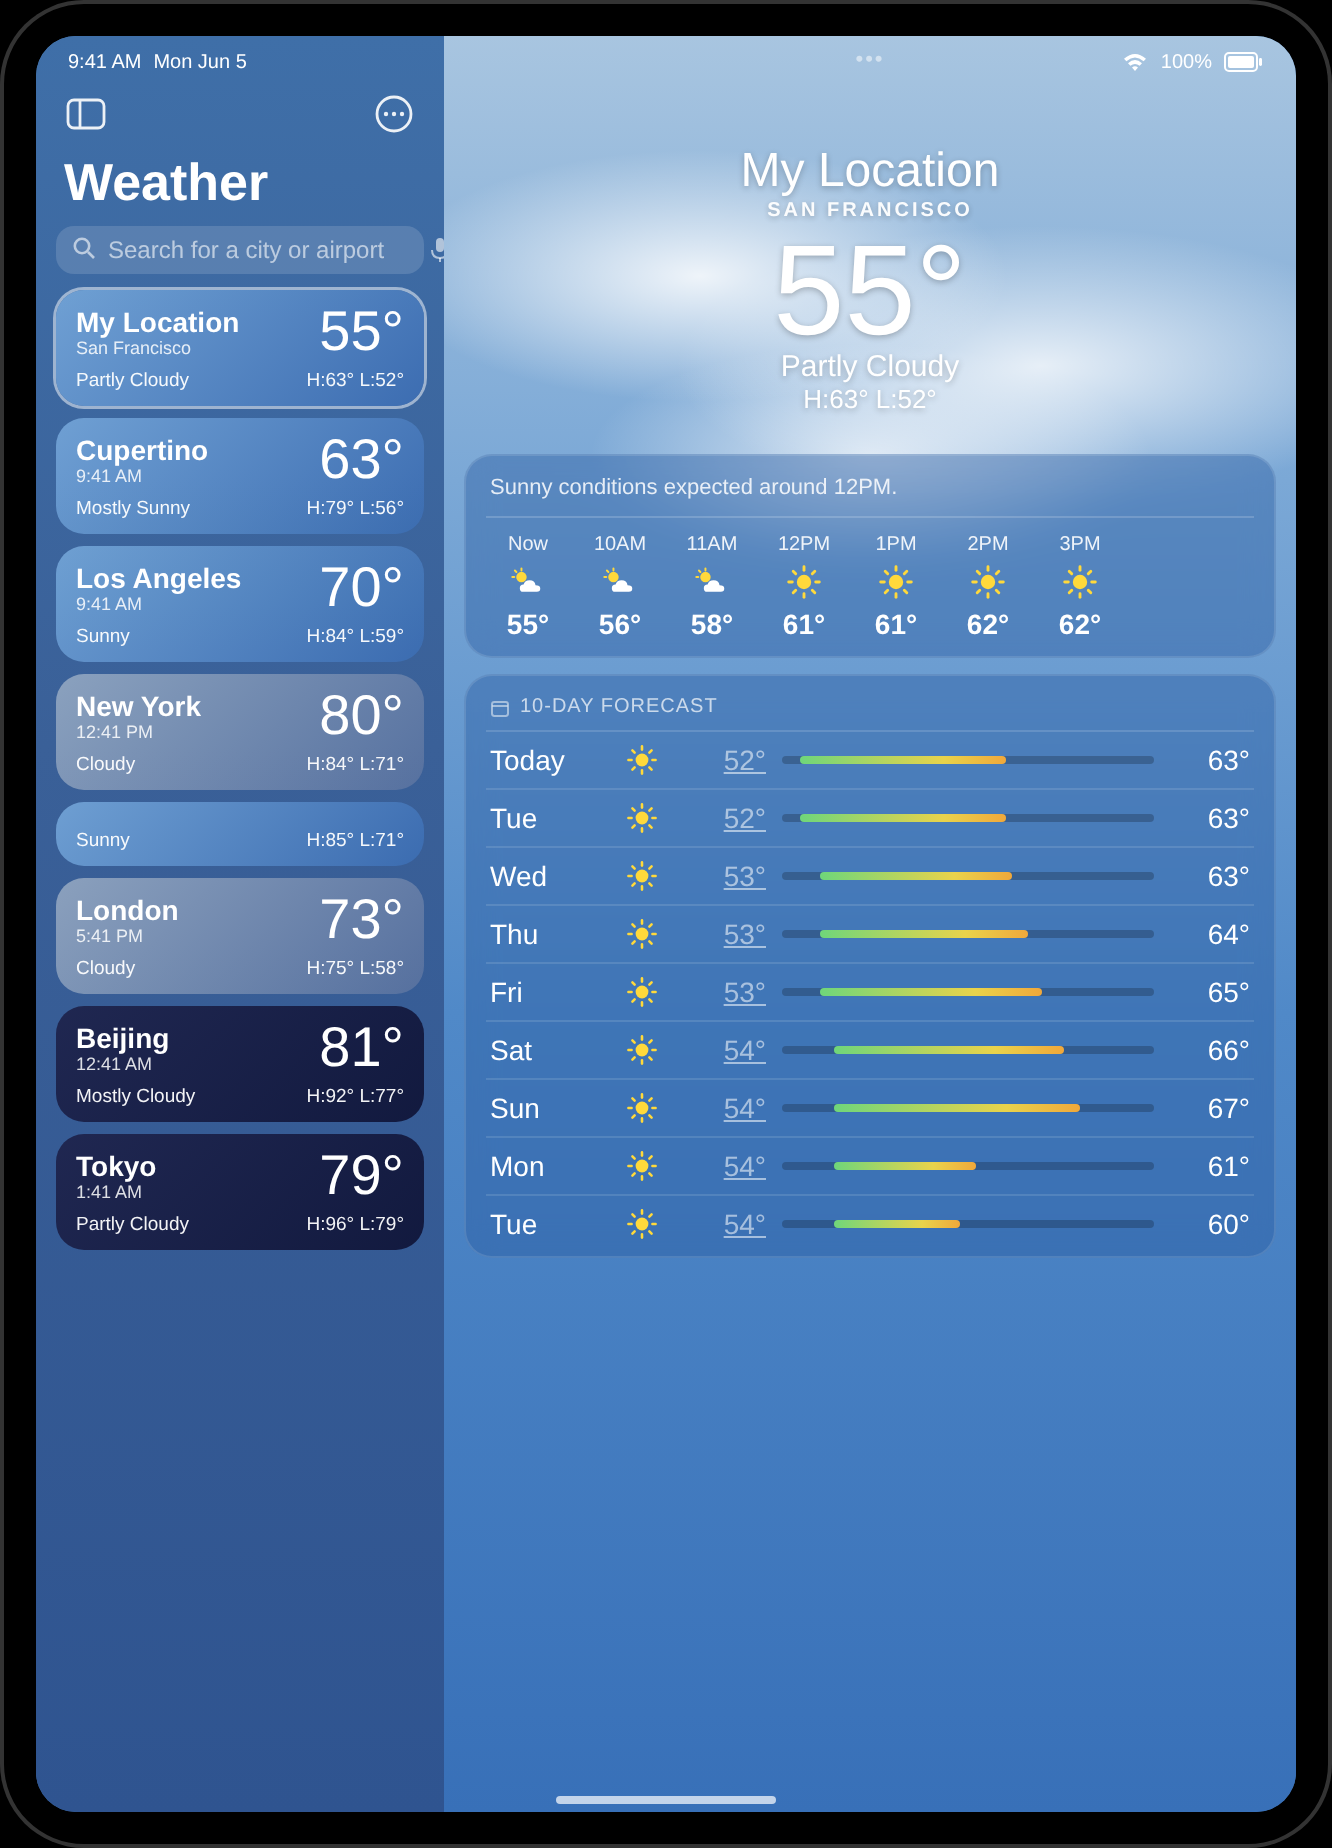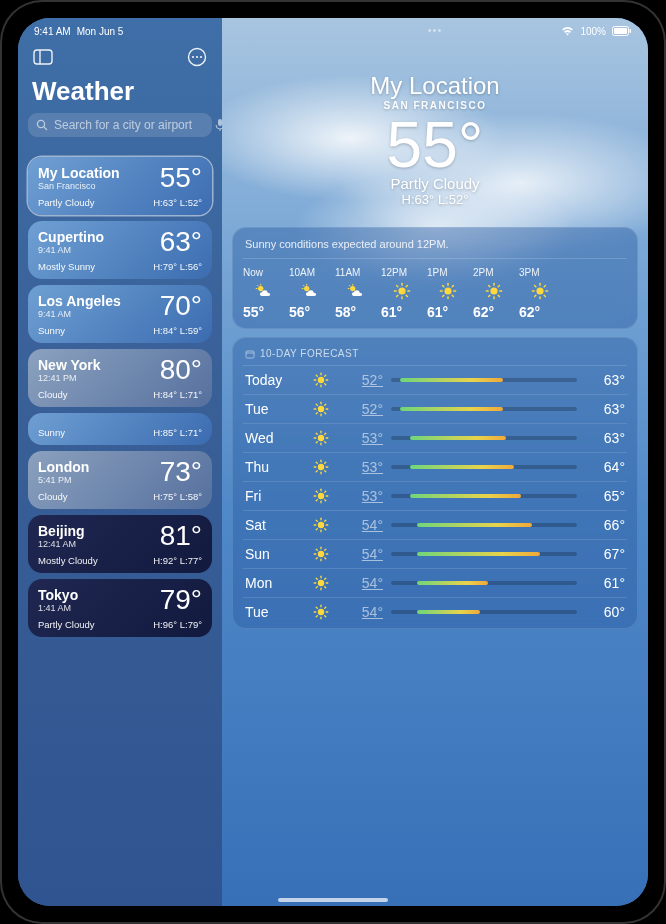--- a/index.html
+++ b/index.html
@@ -2,42 +2,42 @@
 <html><head>
 <meta charset="utf-8">
 <style>
 * { box-sizing: border-box; margin: 0; padding: 0; font-family: -apple-system, "Helvetica Neue", Arial, sans-serif; }
 body { background: #000; display: flex; justify-content: center; align-items: center; min-height: 100vh; }
 .device {
   width: 666px; height: 924px; background: #000; border-radius: 42px; padding: 18px;
   position: relative; box-shadow: inset 0 0 0 2px #333;
 }
 .screen {
-  width: 100%; height: 100%; border-radius: 32px; overflow: hidden; position: relative;
+  width: 100%; height: 100%; border-radius: 20px; overflow: hidden; position: relative;
   display: flex; background: linear-gradient(to bottom, #4a7db5 0%, #5a8cc0 35%, #3a6ba5 100%);
 }
 .statusbar {
   position: absolute; top: 0; left: 0; right: 0; height: 22px;
   display: flex; justify-content: space-between; align-items: center;
   padding: 4px 16px 0; color: #fff; font-size: 10px; font-weight: 500; z-index: 30;
 }
 .statusbar .left, .statusbar .right { display: flex; gap: 6px; align-items: center; }
 
 
 .sidebar {
   width: 204px; height: 100%; padding: 26px 10px 8px;
   background: linear-gradient(to bottom, #3f6fa8 0%, #3a6098 40%, #2f5490 100%);
   overflow-y: hidden; color: #fff; position: relative;
 }
 .sidebar-top { display: flex; justify-content: space-between; padding: 2px 4px 6px; }
 .icon-btn { width: 22px; height: 22px; display: flex; align-items: center; justify-content: center; opacity: 0.9; }
 .app-title { font-size: 26px; font-weight: 700; padding: 2px 4px 6px; }
 .search {
-  display: flex; align-items: center; gap: 6px;
-  background: rgba(255,255,255,0.14); border-radius: 9px; padding: 5px 8px; margin: 0 0 20px;
+  display: flex; gap: 6px;
+  background: rgba(255,255,255,0.14); border-radius: 9px; padding: 5px 8px; margin: 0 0 8px;
 }
 .search input {
   flex: 1; border: 0; background: transparent; color: #fff; font-size: 12px; outline: none;
 }
 .search input::placeholder { color: rgba(255,255,255,0.6); }
 
 .cities { display: flex; flex-direction: column; gap: 6px; }
 .city {
   border-radius: 14px; padding: 8px 10px 7px; position: relative; overflow: hidden;
   background: linear-gradient(135deg, rgba(120,170,220,0.85), rgba(60,110,180,0.85));
@@ -73,21 +73,21 @@
 .main-head .range { font-size: 13px; font-weight: 500; }
 
 .card {
   position: relative; z-index: 2;
   margin: 20px 10px 8px; border-radius: 14px; padding: 10px 10px 8px;
   background: rgba(40,90,160,0.42); backdrop-filter: blur(8px);
   border: 0.5px solid rgba(255,255,255,0.12);
 }
 .card .note { font-size: 11px; opacity: 0.85; padding: 0 2px 8px; border-bottom: 0.5px solid rgba(255,255,255,0.2); }
 .hours { display: flex; gap: 4px; padding-top: 8px; }
-.hour { flex: 0 0 42px; font-size: 11.5px; font-weight: 500;}
+.hour { flex: 0 0 42px; text-align: center; font-size: 11.5px; font-weight: 500;}
 .hour .t { font-size: 10px; opacity: 0.9; margin-bottom: 4px; }
 .hour .i { height: 18px; display:flex; align-items:center; justify-content:center; margin-bottom: 4px;}
 .hour .v { font-size: 14px; font-weight: 600; }
 
 .card2 { margin-top: 8px; padding-bottom: 2px; }
 .card2 .header { font-size: 10px; opacity: 0.7; letter-spacing: 0.5px; display:flex; gap:5px; align-items:center; padding: 0 2px 6px; border-bottom: 0.5px solid rgba(255,255,255,0.2);}
 .drow { display: grid; grid-template-columns: 56px 24px 42px 1fr 40px; align-items: center; gap: 8px; padding: 6px 2px; border-bottom: 0.5px solid rgba(255,255,255,0.12); font-size: 14px; }
 .drow:last-child { border-bottom: 0; }
 .drow .day { font-weight: 500; }
 .drow .ic { display:flex; justify-content:center; }

